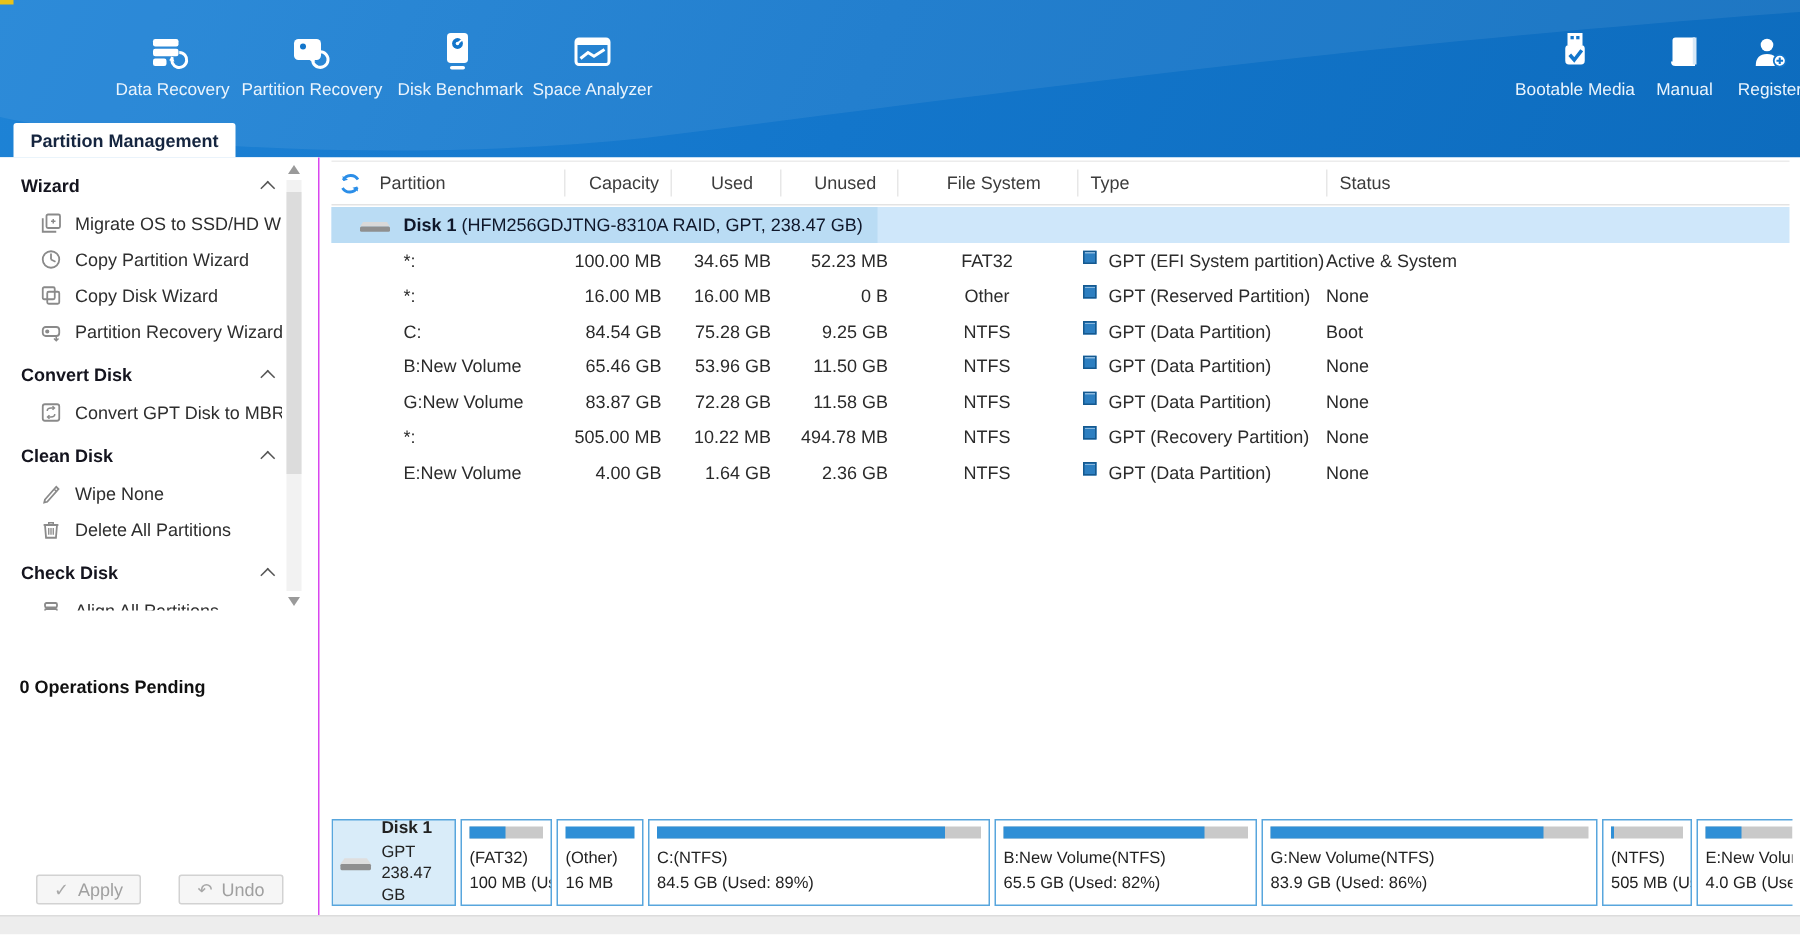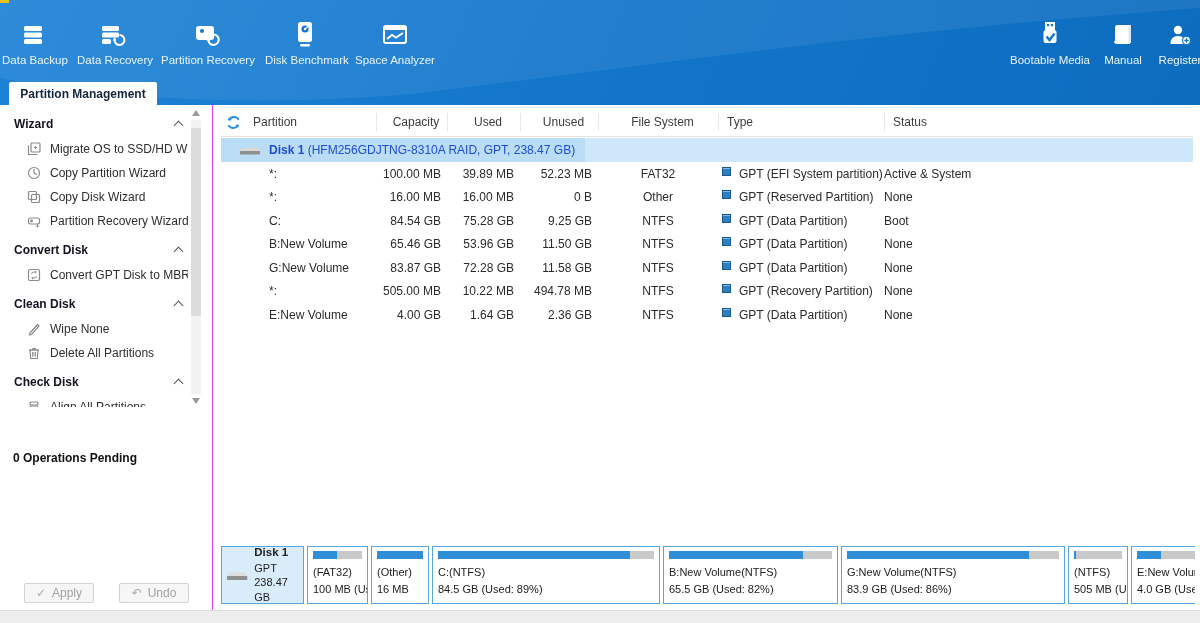--- a/index.html
+++ b/index.html
@@ -48,21 +48,21 @@
     background:#f6f6f6; border:1px solid #d2d2d2; border-radius:2px; color:#a0a0a0; font-size:12px; }
   .btn .bicon { font-size:12px; line-height:1; color:#a8a8a8; }
 
   
   .main { position:relative; flex:1; padding:2px 7px 0 8px; }
   .grid-row { display:grid; grid-template-columns:24px 131px 71px 73px 78px 120px 166px 1fr; align-items:center; }
   .thead { height:30px; border-bottom:1px solid #e3e3e3; border-top:1px solid #ececec; font-size:12px; color:#3c3c3c; }
   .thead .hcell { padding-left:8px; border-left:1px solid #e7e7e7; height:18px; display:flex; align-items:center; }
   .thead .hcell.first { border-left:none; }
   .refresh-cell { display:flex; align-items:center; justify-content:center; }
-  .disk-row { height:24px; background:#cfe7fa; font-size:12px; color:#1d4ed8; display:flex; align-items:center; margin-top:1px; }
+  .disk-row { height:24px; background:#cfe7fa; font-size:12px; color:#0f172a; display:flex; align-items:center; margin-top:1px; }
   .disk-row .dr-inner { display:flex; align-items:center; gap:8px; padding-left:18px; background:#badcf4; height:24px; padding-right:10px; }
   .disk-row b { font-weight:bold; }
   .trow { height:23.5px; font-size:12px; color:#2b2b2b; }
   .trow .cell { white-space:nowrap; overflow:hidden; }
   .cell.pname { padding-left:24px; }
   .cell.num { text-align:right; padding-right:6px; }
   .cell.fs { text-align:center; }
   .cell.type { display:flex; align-items:flex-start; gap:8px; padding-left:4px; }
   .type-sq { width:9px; height:9px; background:#2d7fc1; border:1px solid #15598f;
     box-shadow:inset 0 1px 0 rgba(255,255,255,.45); }
@@ -85,32 +85,20 @@
 <div class="app">
 
   <div class="topbar">
     <svg class="swoosh" width="1200" height="105" viewBox="0 0 1200 105">
       <path d="M0,0 L1200,0 L1200,8 C900,30 700,58 430,92 C280,108 100,100 0,78 Z" fill="rgba(255,255,255,0.07)"></path>
     </svg>
     <div class="logo-fragment"></div>
 
     <div class="tools">
 
-      <div class="tool" style="left:2px; width:62px;">
-        <div class="ticon">
-          <svg width="26" height="26" viewBox="0 0 26 26">
-              <g fill="#fff">
-            <rect x="4" y="4" width="18" height="5" rx="1.5"></rect>
-            <rect x="4" y="10.5" width="18" height="5" rx="1.5"></rect>
-            <rect x="4" y="17" width="18" height="5" rx="1.5"></rect>
-          </g>
-            </svg>
-        </div>
-        <div class="tlabel">Data Backup</div>
-      </div>
       <div class="tool" style="left:77px; width:72px;">
         <div class="ticon">
           <svg width="28" height="26" viewBox="0 0 28 26">
             <g fill="#fff">
               <rect x="3" y="4" width="17" height="5" rx="1.5"></rect>
               <rect x="3" y="10.5" width="17" height="5" rx="1.5"></rect>
               <rect x="3" y="17" width="9" height="5" rx="1.5"></rect>
             </g>
             <path d="M20.5 13 a5 5 0 1 1 -4.6 3" stroke="#fff" stroke-width="2" fill="none"></path>
             <path d="M13.7 18.2 l2.2 -2.4 1.4 3.2 z" fill="#fff"></path>
@@ -345,21 +333,21 @@
             <rect x="1" y="7" width="20" height="3.5" rx="1" fill="#8f8f8f"></rect>
           </svg>
           <span><b>Disk 1</b>&nbsp;<span>(HFM256GDJTNG-8310A RAID, GPT, 238.47 GB)</span></span>
         </div>
       </div>
 
       <div class="grid-row trow">
         <div></div>
         <div class="cell pname">*:</div>
         <div class="cell num">100.00 MB</div>
-        <div class="cell num">39.89 MB</div>
+        <div class="cell num">34.65 MB</div>
         <div class="cell num">52.23 MB</div>
         <div class="cell fs">FAT32</div>
         <div class="cell type">
             <span class="type-sq"></span>
             <span>GPT (EFI System partition)</span>
           </div>
         <div class="cell">Active &amp; System</div>
       </div>
       <div class="grid-row trow">
         <div></div>

